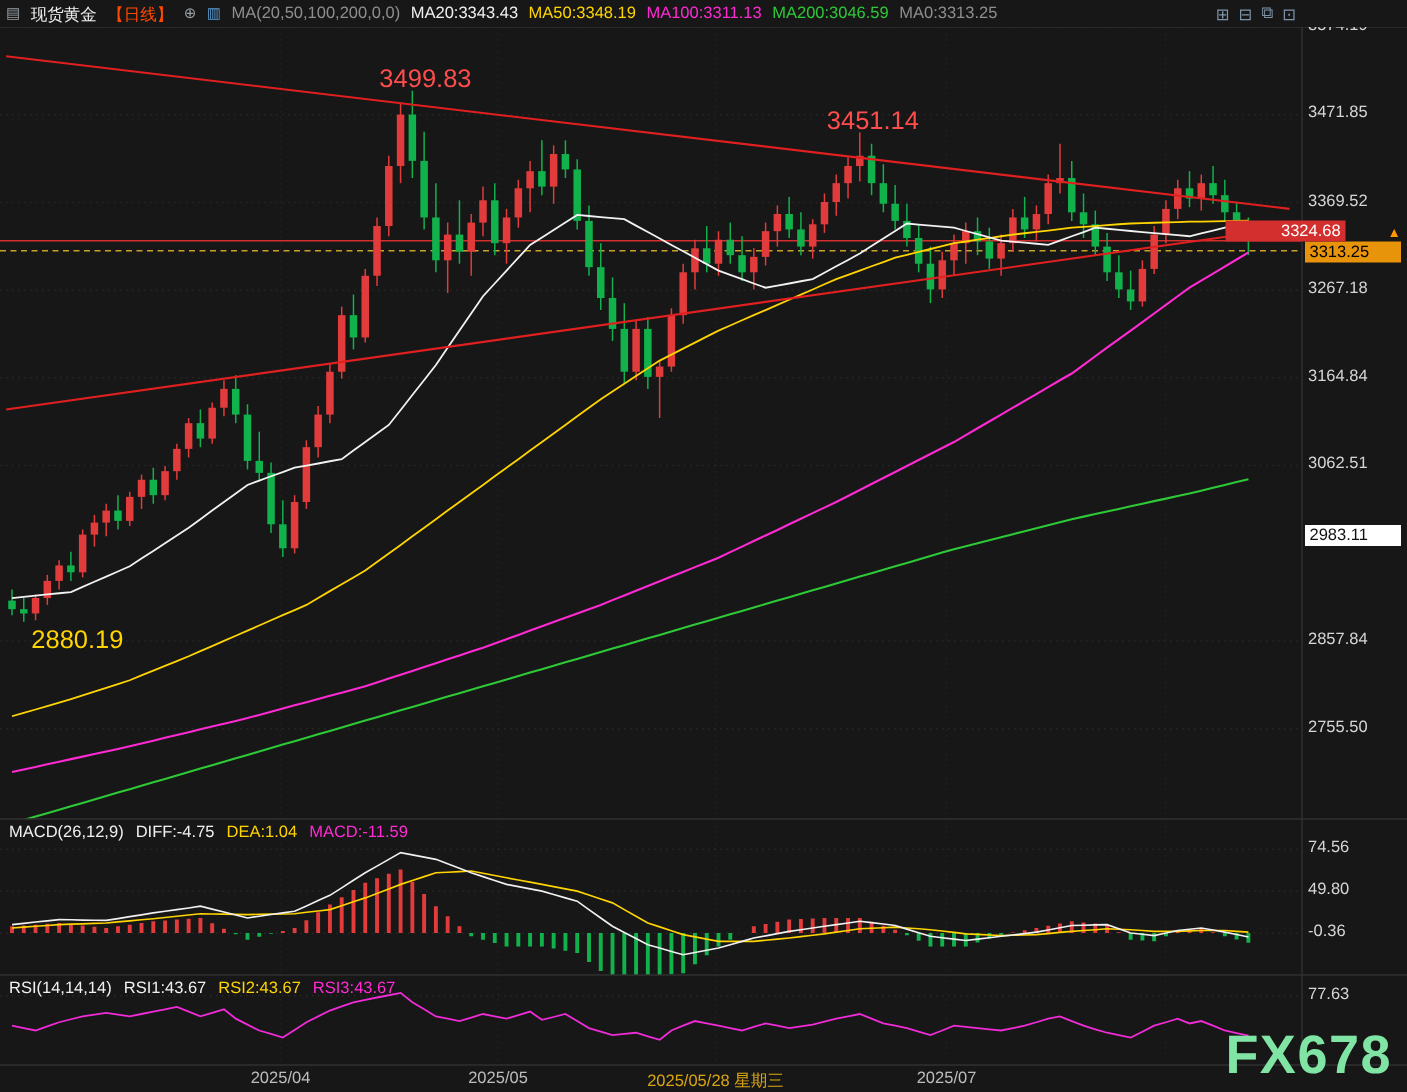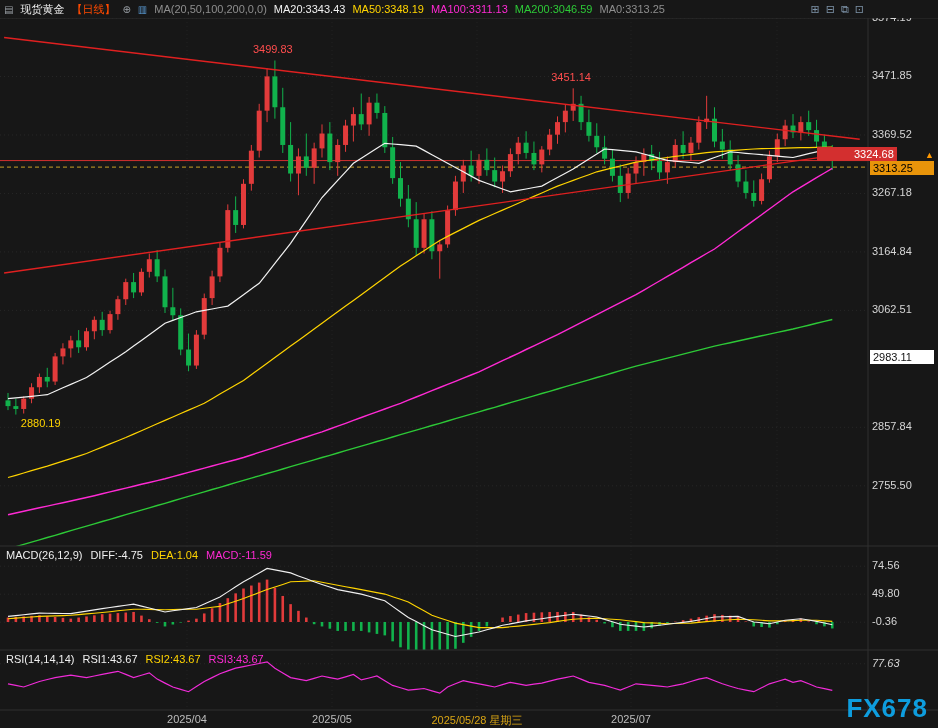--- a/index.html
+++ b/index.html
@@ -11,28 +11,28 @@
   .dim{color:#8e8e8e;}
   .w{color:#f0f0f0;} .y{color:#ffd400;} .m{color:#ff2ad4;} .g{color:#2dc937;}
   .icon{color:#9aa0a6;font-size:10px;}
   .icon.blue{color:#5a9bd4;}
   .winbtns{margin-left:auto;margin-right:74px;display:flex;gap:6px;}
   .wb{color:#7d93a8;font-size:11px;cursor:pointer;}
   #chart-svg{position:absolute;top:0;left:0;z-index:1;}
   #overlay{position:absolute;inset:0;z-index:2;pointer-events:none;}
   .axlbl{position:absolute;font-size:11px;color:#d6d6d6;white-space:nowrap;}
   .axbox{position:absolute;font-size:11px;padding:1px 3px;white-space:nowrap;}
-  .anno{position:absolute;font-size:11px;white-space:nowrap;text-align:right;}
+  .anno{position:absolute;font-size:17px;white-space:nowrap;text-align:right;}
   .paneltitle{position:absolute;left:6px;display:flex;gap:8px;font-size:11px;z-index:2;white-space:nowrap;}
   #macd-labels{top:549px;}
   #rsi-labels{top:653px;}
   #timebar{position:absolute;top:711px;left:0;width:868px;height:17px;z-index:2;}
   .timelbl{position:absolute;top:2px;transform:translateX(-50%);font-size:11px;color:#bdbdbd;white-space:nowrap;}
   .timelbl.hl{color:#d9a514;}
-  .watermark{position:absolute;right:10px;bottom:4px;font-size:26px;font-weight:bold;color:#0ea5e9;
+  .watermark{position:absolute;right:10px;bottom:4px;font-size:36px;font-weight:bold;color:#86efac;
     letter-spacing:1px;z-index:4;opacity:.95;pointer-events:none;}
 </style>
 </head>
 <body>
 
 <svg id="chart-svg" width="938" height="728">
     <defs>
       <clipPath id="cm">
         <rect x="0" y="10" width="868" height="536"></rect>
       </clipPath>
@@ -408,21 +408,21 @@
     <div class="axlbl" style="left: 872px; top: 69.48px;">3471.85</div>
     <div class="axlbl" style="left: 872px; top: 127.954px;">3369.52</div>
     <div class="axlbl" style="left: 872px; top: 186.434px;">3267.18</div>
     <div class="axlbl" style="left: 872px; top: 244.914px;">3164.84</div>
     <div class="axlbl" style="left: 872px; top: 303.389px;">3062.51</div>
     <div class="axlbl" style="left: 872px; top: 420.343px;">2857.84</div>
     <div class="axlbl" style="left: 872px; top: 478.823px;">2755.50</div>
     <div class="axlbl" style="left: 872px; top: 559.217px;">74.56</div>
     <div class="axlbl" style="left: 872px; top: 587.212px;">49.80</div>
     <div class="axlbl" style="left: 872px; top: 615.201px;">-0.36</div>
-    <div class="axlbl" style="left: 872px; top: 656.771px; font-style: italic;">77.63</div>
+    <div class="axlbl" style="left: 872px; top: 656.771px;">77.63</div>
     <div class="axbox" style="left: 870px; top: 161.109px; background: rgb(232, 148, 10); color: rgb(0, 0, 0); width: 58px;">3313.25</div>
     <div class="axbox" style="left: 870px; top: 349.76px; background: #ffffff; color: rgb(17, 17, 17); width: 58px;">2983.11</div>
     <div class="axbox" style="left: 817px; top: 146.577px; background: rgb(211, 47, 47); color: rgb(255, 255, 255); padding-left: 37px;">3324.68</div>
     <div class="axlbl" style="left: 925px; top: 149.577px; color: rgb(255, 152, 0); font-size: 9px;">▲</div>
     <div class="anno" style="left: 252.9px; top: 43.4914px; color: rgb(255, 77, 77);">3499.83</div>
     <div class="anno" style="left: 551.2px; top: 71.3143px; color: rgb(255, 77, 77);">3451.14</div>
     <div class="anno" style="left: 20.85px; top: 416.571px; color: rgb(255, 212, 0);">2880.19</div>
   </div>
 
 <div class="header">

